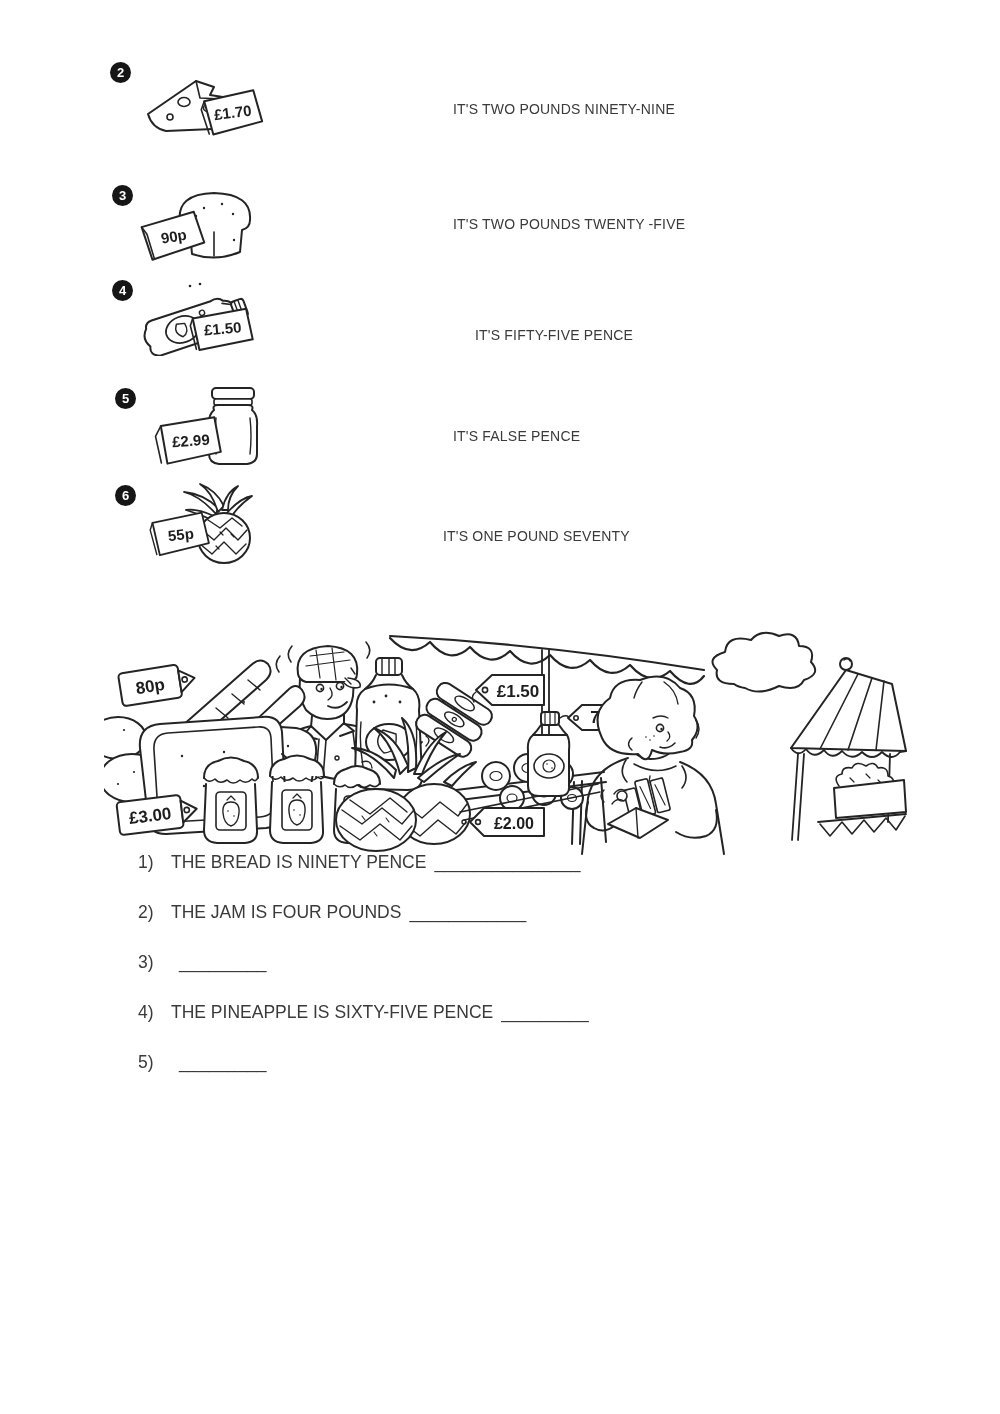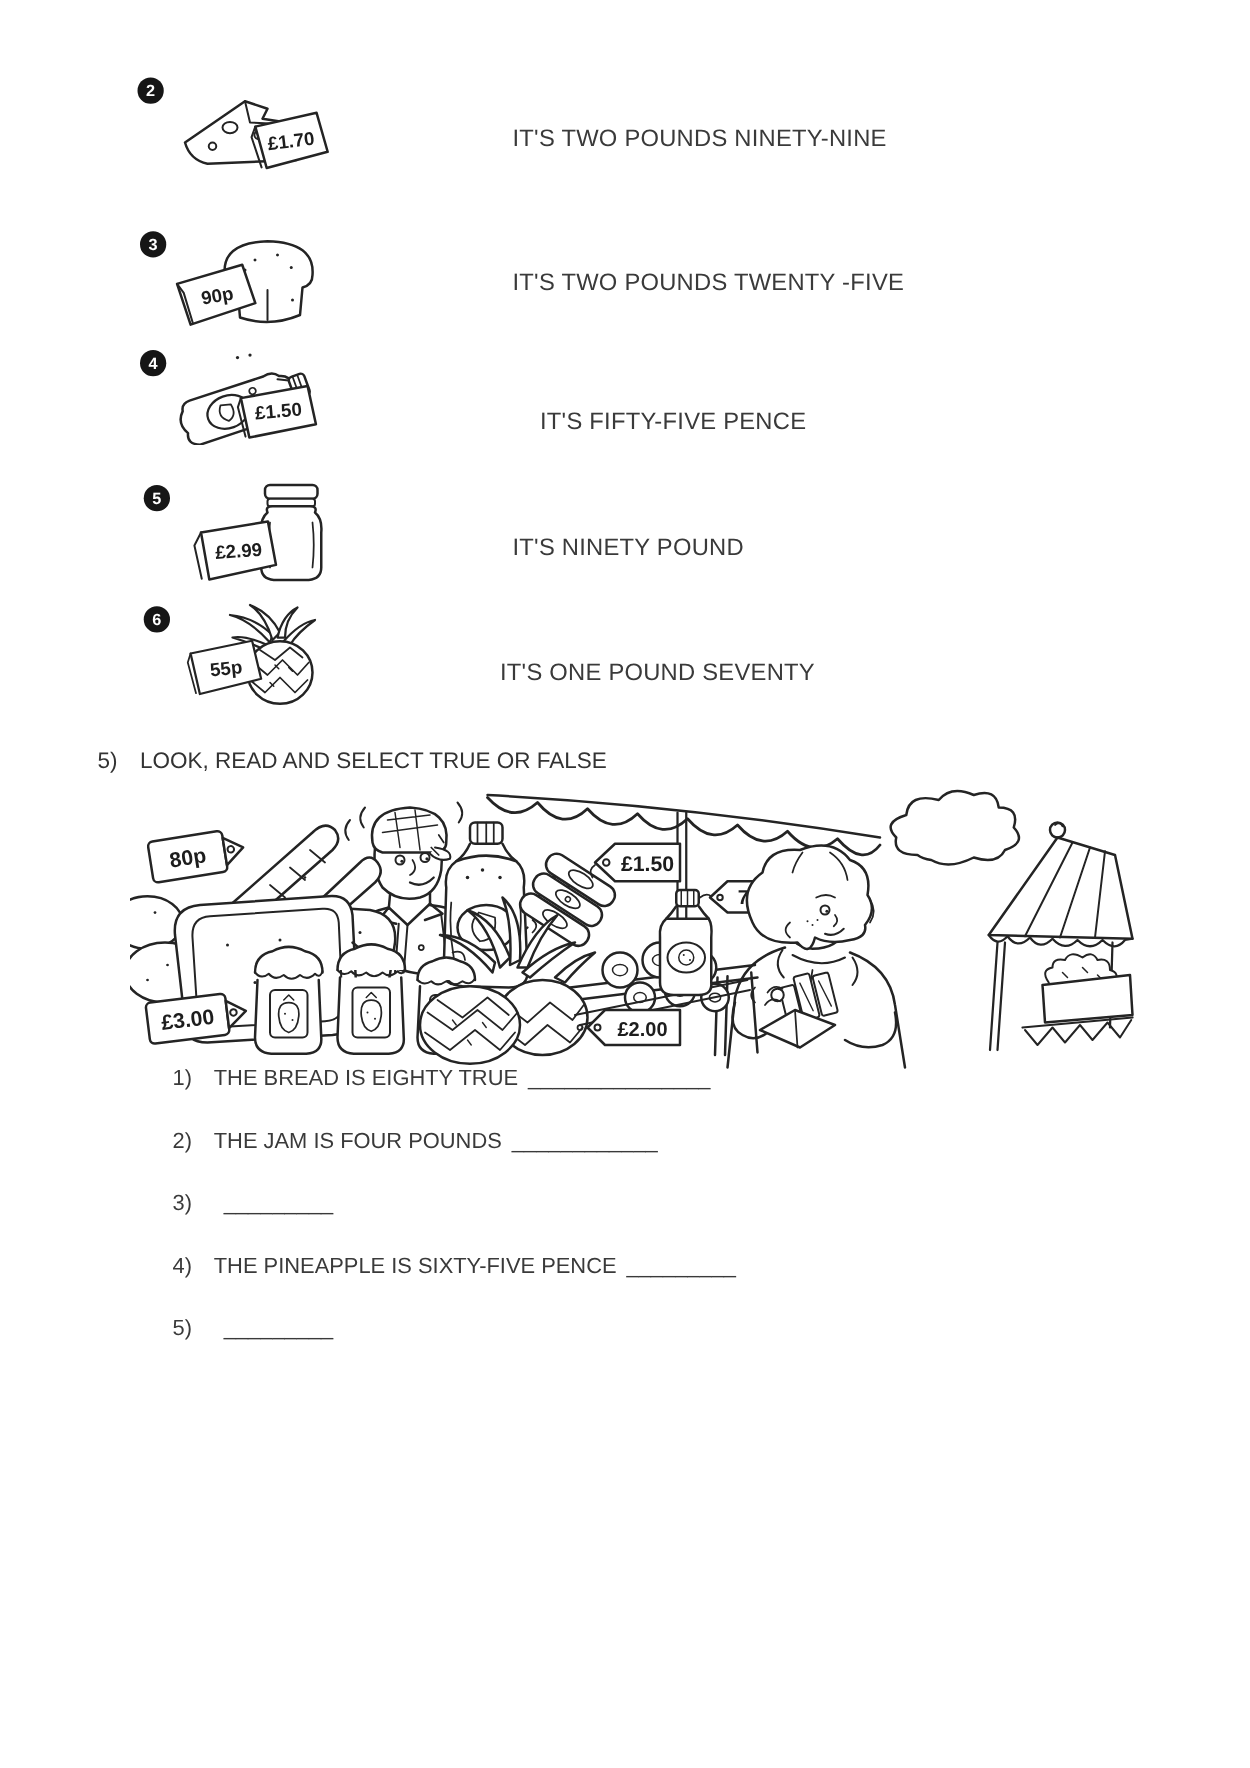--- a/index.html
+++ b/index.html
@@ -7,22 +7,23 @@
     position:relative;width:1000px;height:1414px;background:#ffffff;
     margin:0 auto;overflow:hidden;
     font-family:"Liberation Sans", sans-serif;color:#333333;
   }
   .numcircle{
     position:absolute;width:21px;height:21px;border-radius:50%;
     background:#161616;color:#ffffff;font-weight:bold;font-size:13px;
     display:flex;align-items:center;justify-content:center;line-height:1;
   }
   .phrase{
-    position:absolute;font-size:19px;letter-spacing:0.2px;color:#3a3a3a;
+    position:absolute;font-size:14px;letter-spacing:0.2px;color:#3a3a3a;
     white-space:nowrap;
+    margin-left:43px;
   }
   .icon{position:absolute;}
   .heading{
     position:absolute;left:78px;top:598px;font-size:18px;color:#333333;
     white-space:nowrap;
   }
   .heading .hnum{display:inline-block;width:34px;}
   .statements{position:absolute;left:138px;top:852px;}
   .stmt{
     height:50px;font-size:17.5px;color:#3a3a3a;white-space:nowrap;
@@ -102,21 +103,21 @@
     <rect x="62" y="4" width="42" height="11" rx="4" fill="#fff"></rect>
     <rect x="64" y="15" width="38" height="6" rx="2" fill="#fff" stroke-width="1.6"></rect>
     <path d="M64,26 Q62,21 68,21 L98,21 Q104,21 102,26 Q108,31 107,42 L107,70 Q107,79 97,80 L69,80 Q59,79 59,70 L59,42 Q58,31 64,26 Z" fill="#fff"></path>
     <path d="M66,34 Q64,52 66,70 M100,34 Q102,52 100,70" stroke-width="1.4"></path>
     <g transform="rotate(-4 40 58)">
       <polygon points="12,40 66,35 70,70 16,78" fill="#fff"></polygon>
       <path d="M12,40 L6,50 L10,77" stroke-width="1.6"></path>
       <text x="41" y="62" font-size="15" text-anchor="middle">£2.99</text>
     </g>
   </svg>
-  <div class="phrase" style="left:410px;top:428px">IT'S NINETY POUND</div>
+  <div class="phrase" style="left:410px;top:428px">IT'S FALSE PENCE</div>
 
   <div class="numcircle" style="left:115px;top:485px">6</div>
   <svg class="icon" style="left:146px;top:482px" width="120" height="84" viewBox="0 0 120 84" stroke="#242424" stroke-width="1.8" fill="none" stroke-linecap="round" stroke-linejoin="round">
     <path d="M70,32 Q54,14 38,10 Q58,12 72,26 Z" fill="#fff"></path>
     <path d="M72,30 Q66,10 54,2 Q70,8 78,24 Z" fill="#fff"></path>
     <path d="M76,28 Q80,10 92,4 Q82,14 82,28 Z" fill="#fff"></path>
     <path d="M80,32 Q94,16 106,14 Q92,24 86,34 Z" fill="#fff"></path>
     <path d="M68,34 Q50,26 40,28 Q54,32 66,38 Z" fill="#fff"></path>
     <ellipse cx="78" cy="56" rx="26" ry="25" fill="#fff" stroke-width="2"></ellipse>
     <path d="M56,48 L68,58 L80,46 L92,58 L101,48" stroke-width="1.4"></path>
@@ -124,23 +125,20 @@
     <path d="M62,38 L74,46 L86,36 L96,44" stroke-width="1.4"></path>
     <path d="M70,64 l3,3 M85,52 l3,3 M74,50 l3,3" stroke-width="1.2"></path>
     <g transform="rotate(-6 34 54)">
       <polygon points="8,38 58,33 62,64 12,71" fill="#fff"></polygon>
       <path d="M8,38 L5,45 L9,70" stroke-width="1.4"></path>
       <text x="35" y="58" font-size="15" text-anchor="middle">55p</text>
     </g>
   </svg>
   <div class="phrase" style="left:400px;top:528px">IT'S ONE POUND SEVENTY</div>
 
-  <div class="heading">
-    <span class="hnum">5)</span><span>LOOK, READ AND SELECT TRUE OR FALSE</span>
-  </div>
 
   <svg class="scene" width="806" height="230" viewBox="0 0 806 230" stroke="#242424" stroke-width="2" fill="none" stroke-linecap="round" stroke-linejoin="round">
 
     <g>
       <path d="M286,10 Q440,18 600,44"></path>
       <path d="M286,12 Q306,34 326,16 Q346,40 366,21 Q386,44 406,25 Q426,48 446,29 Q466,52 486,34 Q506,57 526,39 Q546,62 566,45 Q586,68 600,50" stroke-width="2.2"></path>
       <path d="M438,24 L438,130 M445,24 L445,130" stroke-width="1.8"></path>
     </g>
 
     <path fill="#fff" d="M630,58 Q610,58 613,44 Q601,32 621,26 Q623,8 647,14 Q657,2 675,10 Q693,4 695,20 Q712,20 707,36 Q718,48 700,54 Q694,66 675,60 Q655,70 641,62 Q634,61 630,58 Z"></path>
@@ -396,21 +394,21 @@
       <rect x="14" y="172" width="64" height="33" rx="4" fill="#fff"></rect>
       <polygon points="78,178 93,188 78,200" fill="#fff"></polygon>
       <circle cx="83" cy="188" r="2.6" stroke-width="1.6"></circle>
       <text x="46" y="195" font-size="17" text-anchor="middle">£3.00</text>
     </g>
   </svg>
 
   <div class="statements">
     <div class="stmt">
       <span class="snum">1)</span>
-      <span>THE BREAD IS EIGHTY TRUE</span>
+      <span>THE BREAD IS NINETY PENCE</span>
       <span class="sblank">_______________</span>
     </div>
     <div class="stmt">
       <span class="snum">2)</span>
       <span>THE JAM IS FOUR POUNDS</span>
       <span class="sblank">____________</span>
     </div>
     <div class="stmt">
       <span class="snum">3)</span>
       <span class="sblank">_________</span>

